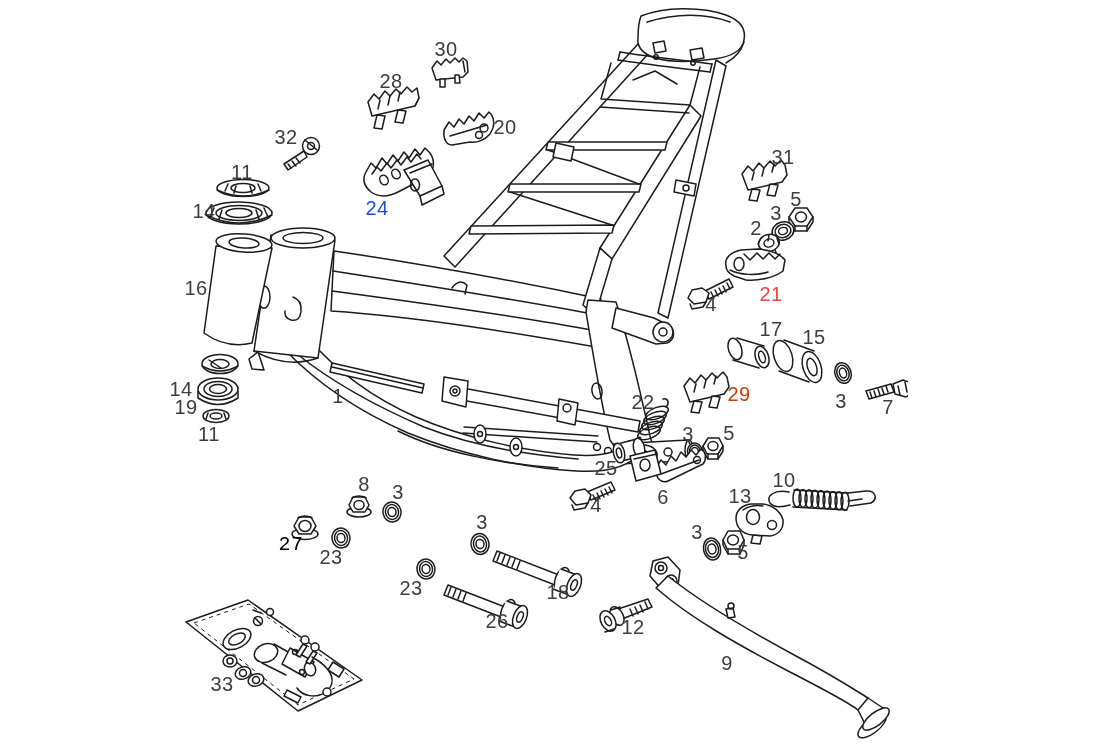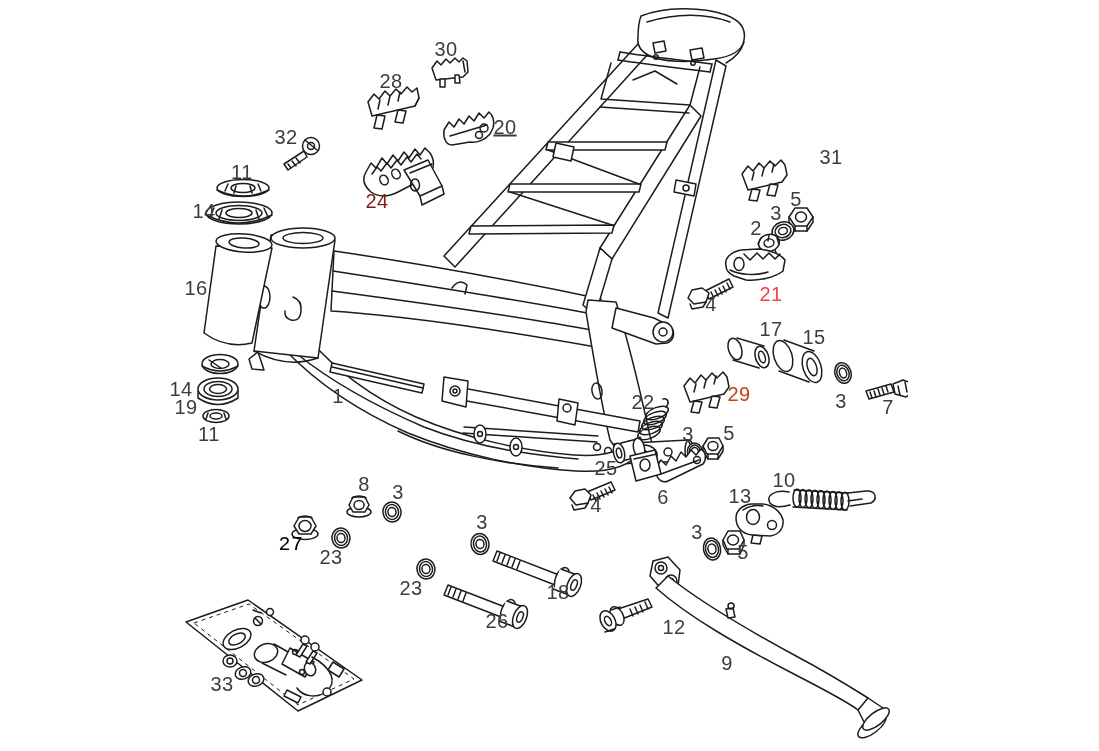--- a/index.html
+++ b/index.html
@@ -409,31 +409,31 @@
     <path class="ln" d="M312,657 C332,668 338,682 326,692 C316,699 302,696 297,688"></path>
     <circle class="fw" cx="327" cy="692" r="4"></circle>
     <path class="fw" d="M333,662 l11,7 l-5,8 l-11,-7 Z"></path>
     <path class="fw" d="M287,690 l14,7 l-3,6 l-14,-7 Z"></path>
   </g>
 </svg>
 
 <div class="labels">
       <div class="part-label" style="left: 446px; top: 49px; color: rgb(61, 61, 61);">30</div>
       <div class="part-label" style="left: 391px; top: 81px; color: rgb(61, 61, 61);">28</div>
-      <div class="part-label" style="left: 505px; top: 127px; color: rgb(61, 61, 61); text-decoration: underline;">20</div>
+      <div class="part-label" style="left: 505px; top: 127px; color: rgb(61, 61, 61);">20</div>
       <div class="part-label" style="left: 286px; top: 137px; color: rgb(61, 61, 61);">32</div>
-      <div class="part-label" style="left: 377px; top: 201px; color: #7f1d1d;">24</div>
+      <div class="part-label" style="left: 377px; top: 208px; color: #1d4ed8;">24</div>
       <div class="part-label" style="left: 242px; top: 172px; color: rgb(61, 61, 61);">11</div>
       <div class="part-label" style="left: 204px; top: 211px; color: rgb(61, 61, 61);">14</div>
       <div class="part-label" style="left: 196px; top: 288px; color: rgb(61, 61, 61);">16</div>
       <div class="part-label" style="left: 186px; top: 362px; color: rgb(61, 61, 61); margin-top: 45px;">19</div>
       <div class="part-label" style="left: 181px; top: 389px; color: rgb(61, 61, 61);">14</div>
       <div class="part-label" style="left: 209px; top: 434px; color: rgb(61, 61, 61);">11</div>
       <div class="part-label" style="left: 338px; top: 396px; color: rgb(61, 61, 61);">1</div>
-      <div class="part-label" style="left: 783px; top: 157px; color: rgb(61, 61, 61); margin-left: 48px;">31</div>
+      <div class="part-label" style="left: 783px; top: 157px; color: rgb(61, 61, 61);">31</div>
       <div class="part-label" style="left: 796px; top: 199px; color: rgb(61, 61, 61);">5</div>
       <div class="part-label" style="left: 776px; top: 213px; color: rgb(61, 61, 61);">3</div>
       <div class="part-label" style="left: 756px; top: 228px; color: rgb(61, 61, 61);">2</div>
       <div class="part-label" style="left: 771px; top: 294px; color: #ef4444;">21</div>
       <div class="part-label" style="left: 711px; top: 304px; color: rgb(61, 61, 61);">4</div>
       <div class="part-label" style="left: 771px; top: 329px; color: rgb(61, 61, 61);">17</div>
       <div class="part-label" style="left: 814px; top: 337px; color: rgb(61, 61, 61);">15</div>
       <div class="part-label" style="left: 739px; top: 394px; color: #c2410c;">29</div>
       <div class="part-label" style="left: 841px; top: 401px; color: rgb(61, 61, 61);">3</div>
       <div class="part-label" style="left: 888px; top: 407px; color: rgb(61, 61, 61);">7</div>
@@ -448,17 +448,17 @@
       <div class="part-label" style="left: 697px; top: 532px; color: rgb(61, 61, 61);">3</div>
       <div class="part-label" style="left: 743px; top: 552px; color: rgb(61, 61, 61);">5</div>
       <div class="part-label" style="left: 364px; top: 484px; color: rgb(61, 61, 61);">8</div>
       <div class="part-label" style="left: 398px; top: 492px; color: rgb(61, 61, 61);">3</div>
       <div class="part-label" style="left: 291px; top: 544px; color: #000000; font-family: Liberation Mono, monospace;">27</div>
       <div class="part-label" style="left: 331px; top: 557px; color: rgb(61, 61, 61);">23</div>
       <div class="part-label" style="left: 482px; top: 522px; color: rgb(61, 61, 61);">3</div>
       <div class="part-label" style="left: 558px; top: 592px; color: rgb(61, 61, 61);">18</div>
       <div class="part-label" style="left: 411px; top: 588px; color: rgb(61, 61, 61);">23</div>
       <div class="part-label" style="left: 497px; top: 621px; color: rgb(61, 61, 61);">26</div>
-      <div class="part-label" style="left: 633px; top: 627px; color: rgb(61, 61, 61); margin-left: 41px;">12</div>
+      <div class="part-label" style="left: 633px; top: 627px; color: rgb(61, 61, 61);">12</div>
       <div class="part-label" style="left: 727px; top: 663px; color: rgb(61, 61, 61);">9</div>
       <div class="part-label" style="left: 222px; top: 684px; color: rgb(61, 61, 61);">33</div>
     </div>
 </div>
 
 </body></html>

